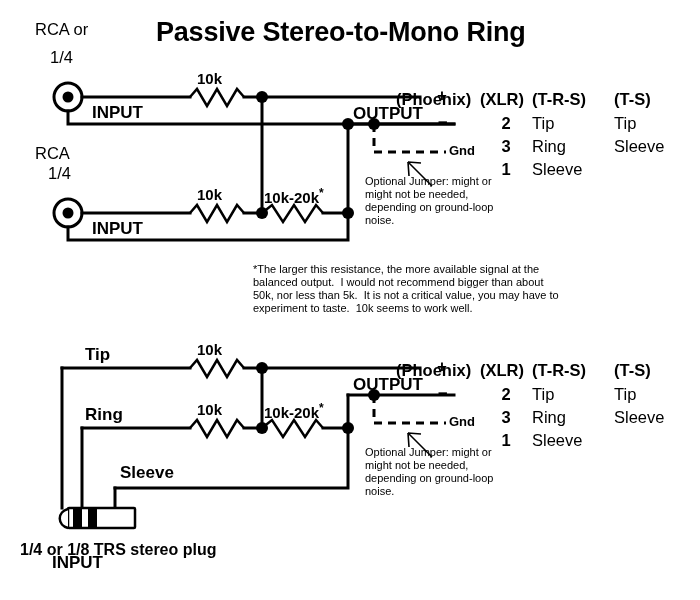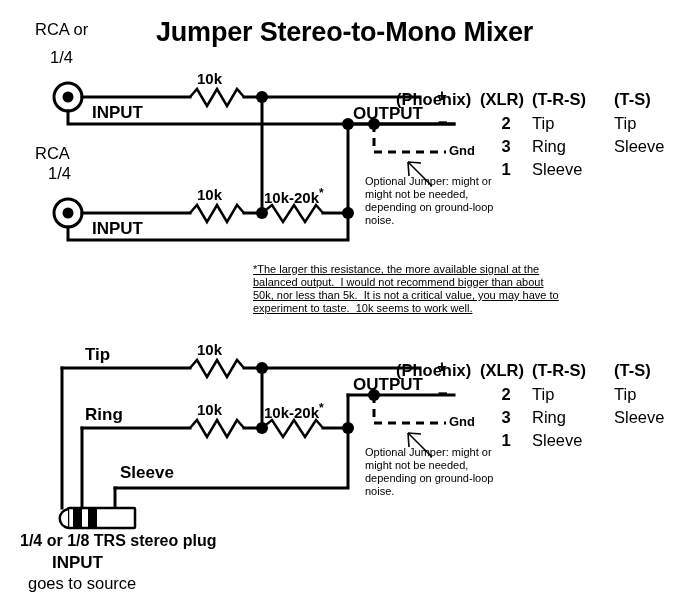--- a/index.html
+++ b/index.html
@@ -14,21 +14,21 @@
   .jack{fill:none;stroke:#000;stroke-width:3;}
   .plugbody{fill:#fff;stroke:#000;stroke-width:2.5;}
   .band{fill:#000;stroke:none;}
   .arrow{stroke:#000;stroke-width:1.6;fill:none;}
   .arrowhead{fill:none;stroke:#000;stroke-width:1.6;}
 
   .lbl{position:absolute;white-space:pre;line-height:1.18;}
   .title{font-size:27px;font-weight:bold;letter-spacing:-.2px;}
   .bold{font-weight:bold;}
   .b15{font-size:15px;font-weight:bold;}
-  .b16{font-size:16px;font-weight:bold;}
+  .b16{font-size:16px;font-weight:bold;margin-top:9px;}
   .b17{font-size:17px;font-weight:bold;}
   .n16{font-size:16.5px;font-weight:normal;}
   .n15{font-size:11px;font-weight:normal;}
   .b13{font-size:13px;font-weight:bold;}
   .sup{font-size:12px;vertical-align:super;}
   .tbl{position:absolute;font-size:16.5px;}
   .tbl .hd{font-weight:bold;margin-top:24px;}
   .ctr{text-align:center;}
 </style>
 </head>
@@ -111,21 +111,21 @@
     </g>
 
     <g>
       <rect class="plugbody" x="68" y="508" width="67" height="20" rx="1"></rect>
       <path class="plugbody" d="M68 509 a12 10 0 0 0 0 19"></path>
       <rect class="band" x="73" y="508" width="9" height="20"></rect>
       <rect class="band" x="88" y="508" width="9" height="20"></rect>
     </g>
   </svg>
 
-  <div class="lbl title" style="left:156px;top:17px;">Jumper Stereo-to-Mono Mixer</div>
+  <div class="lbl title" style="left:156px;top:17px;">Passive Stereo-to-Mono Ring</div>
 
   <div class="lbl n16" style="left:35px;top:20px;">RCA or</div>
   <div class="lbl n16" style="left:50px;top:48px;">1/4</div>
   <div class="lbl b17" style="left:92px;top:103px;">INPUT</div>
 
   <div class="lbl n16" style="left:35px;top:144px;">RCA</div>
   <div class="lbl n16" style="left:48px;top:164px;">1/4</div>
   <div class="lbl b17" style="left:92px;top:219px;">INPUT</div>
 
   <div class="lbl b15" style="left:197px;top:70px;">10k</div>
@@ -162,21 +162,21 @@
       <div style="width:60px;">Sleeve</div>
     </div>
     <div style="display:flex;margin-top:4px;">
       <div style="width:84px;"></div>
       <div style="width:52px;" class="bold ctr">1</div>
       <div style="width:82px;">Sleeve</div>
       <div style="width:60px;"></div>
     </div>
   </div>
 
-  <div class="lbl n15" style="left: 253px; top: 263px; white-space: pre; text-decoration: underline;">*The larger this resistance, the more available signal at the
+  <div class="lbl n15" style="left: 253px; top: 263px; white-space: pre;">*The larger this resistance, the more available signal at the
 balanced output.  I would not recommend bigger than about
 50k, nor less than 5k.  It is not a critical value, you may have to
 experiment to taste.  10k seems to work well.</div>
 
   <div class="lbl b17" style="left:85px;top:345px;">Tip</div>
   <div class="lbl b17" style="left:85px;top:405px;">Ring</div>
   <div class="lbl b17" style="left:120px;top:463px;">Sleeve</div>
 
   <div class="lbl b15" style="left:197px;top:341px;">10k</div>
   <div class="lbl b15" style="left:197px;top:401px;">10k</div>
@@ -214,15 +214,14 @@
     <div style="display:flex;margin-top:4px;">
       <div style="width:84px;"></div>
       <div style="width:52px;" class="bold ctr">1</div>
       <div style="width:82px;">Sleeve</div>
       <div style="width:60px;"></div>
     </div>
   </div>
 
   <div class="lbl b16" style="left:20px;top:532px;">1/4 or 1/8 TRS stereo plug</div>
   <div class="lbl b17" style="left:52px;top:553px;">INPUT</div>
-  <div class="lbl n16" style="left:28px;top:574px;">goes to source</div>
 
 </div>
 
 </body></html>

